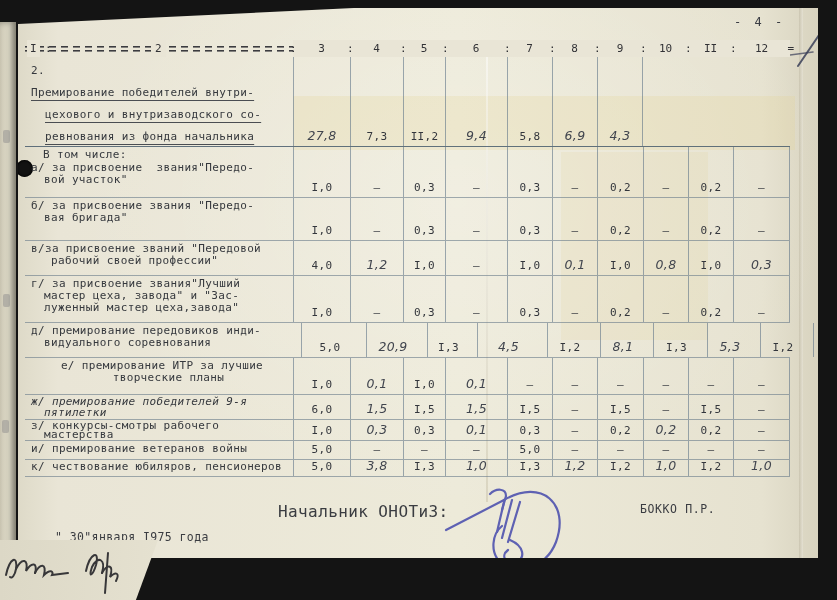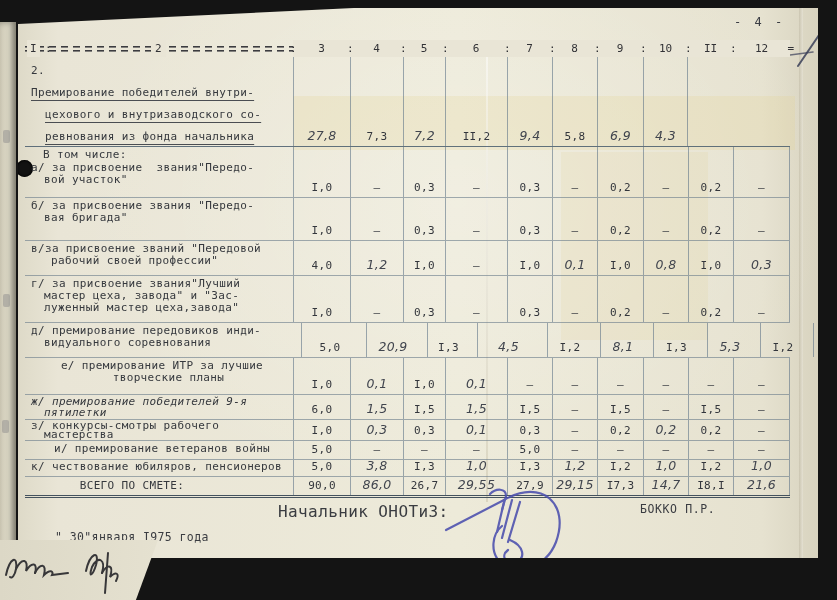--- a/index.html
+++ b/index.html
@@ -72,21 +72,21 @@
   .row-a{height:50px;}
   .row-b{height:42px;}
   .row-v{height:34px;}
   .row-g{height:46px;}
   .row-d{height:34px;gap:8px;}
   .row-e{height:36px;text-align:center;}
   .row-zh{height:24px;}
   .row-zh .lab{line-height:11px;padding-top:1px;font-style:italic;}
   .row-z{height:20px;}
   .row-z .lab{line-height:9px;padding-top:1px;}
-  .row-i{height:18px;text-align:center;}
+  .row-i{height:18px;}
   .row-k{height:16px;}
   .row-k .lab{padding-top:1px;}
   .row-total{height:18px;border-bottom:3px double #44525e;}
   .row-total .lab{text-align:center;padding-right:60px;padding-top:3px;}
   
   .signoff-title{position:absolute;left:260px;top:494px;font-size:16px;letter-spacing:.4px;color:#3a3c41;}
   .signoff-name{position:absolute;left:622px;top:494px;font-size:11.5px;letter-spacing:.6px;color:#3a3c41;}
   .date-line{position:absolute;left:37px;top:522px;font-size:11.5px;letter-spacing:.4px;color:#3a3c41;}
   
   .sig-blue{position:absolute;left:420px;top:462px;}
@@ -156,21 +156,20 @@
         </div>
         <div class="hcell">
           <div class="n">12</div>
         </div>
         <div class="heq">=</div>
       </div>
       <div class="row row-item2">
         <div class="lab"><div class="lab-line"><div class="num">2. </div><span class="u">Премирование победителей внутри-</span></div><div class="lab-line"><span class="u">цехового и внутризаводского со-</span></div><div class="lab-line"><span class="u">ревнования из фонда начальника</span></div></div>
         <div class="val hw">27,8</div>
         <div class="val">7,3</div>
-        <div class="val hw">7,2</div>
         <div class="val">II,2</div>
         <div class="val hw">9,4</div>
         <div class="val">5,8</div>
         <div class="val hw">6,9</div>
         <div class="val hw">4,3</div>
       </div>
       <div class="row row-a">
         <div class="lab"><div class="intro">В том числе:</div><div class="lab-line">а/ за присвоение  звания"Передо-</div><div class="lab-line">вой участок"</div></div>
         <div class="val">I,0</div>
         <div class="val dash">—</div>
@@ -292,33 +291,20 @@
         <div class="val">5,0</div>
         <div class="val hw">3,8</div>
         <div class="val">I,3</div>
         <div class="val hw">1,0</div>
         <div class="val">I,3</div>
         <div class="val hw">1,2</div>
         <div class="val">I,2</div>
         <div class="val hw">1,0</div>
         <div class="val">I,2</div>
         <div class="val hw">1,0</div>
-      </div>
-      <div class="row row-total">
-        <div class="lab"><div class="lab-line">ВСЕГО ПО СМЕТЕ:</div></div>
-        <div class="val">90,0</div>
-        <div class="val hw">86,0</div>
-        <div class="val">26,7</div>
-        <div class="val hw">29,55</div>
-        <div class="val">27,9</div>
-        <div class="val hw">29,15</div>
-        <div class="val">I7,3</div>
-        <div class="val hw">14,7</div>
-        <div class="val">I8,I</div>
-        <div class="val hw">21,6</div>
       </div>
     </div>
 
   <div class="signoff-title">Начальник ОНОТиЗ:</div>
   <div class="signoff-name">БОККО П.Р.</div>
   <div class="date-line">" 30"января I975 года</div>
 
   <svg class="sig-blue" width="150" height="120" viewBox="0 0 150 120">
     <g fill="none" stroke="#4b4fae" stroke-width="2.2" stroke-linecap="round" opacity=".88">
       <path d="M8,60 L66,30"></path>

